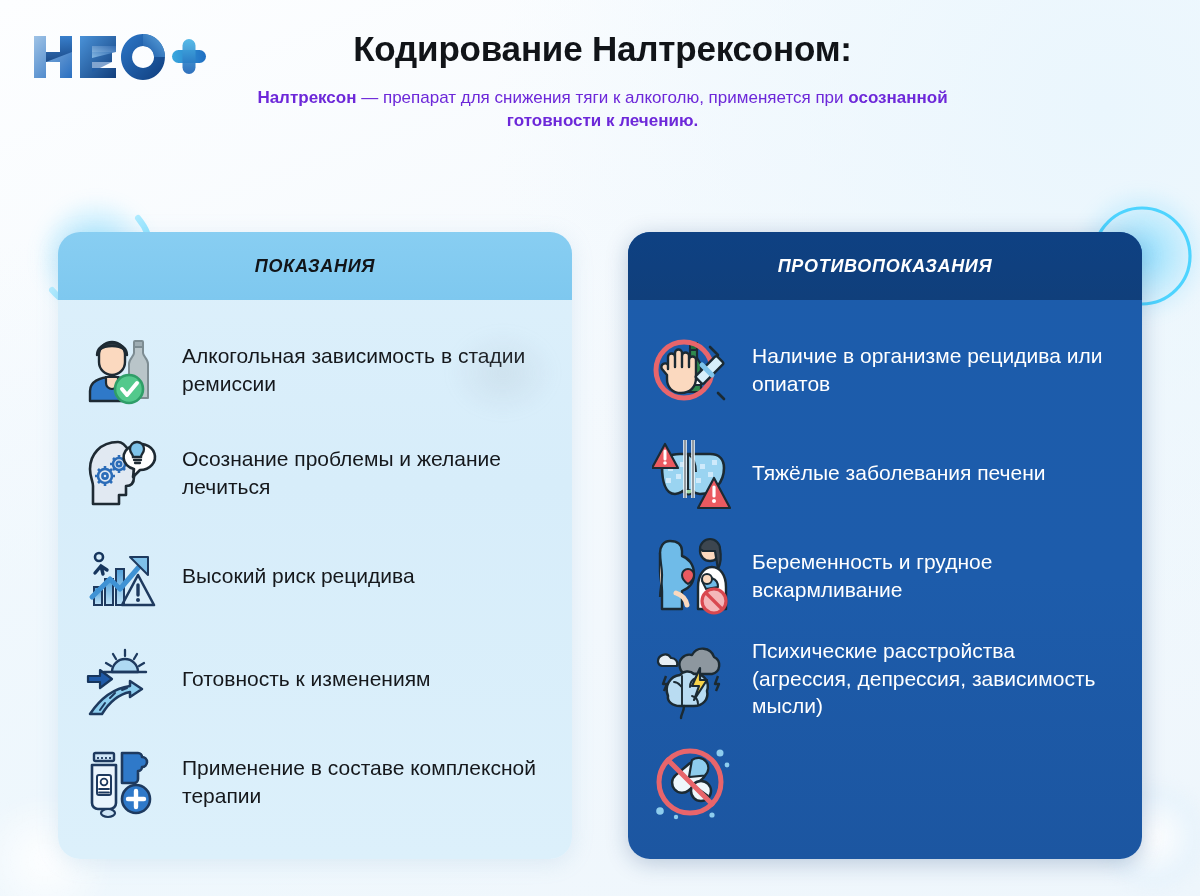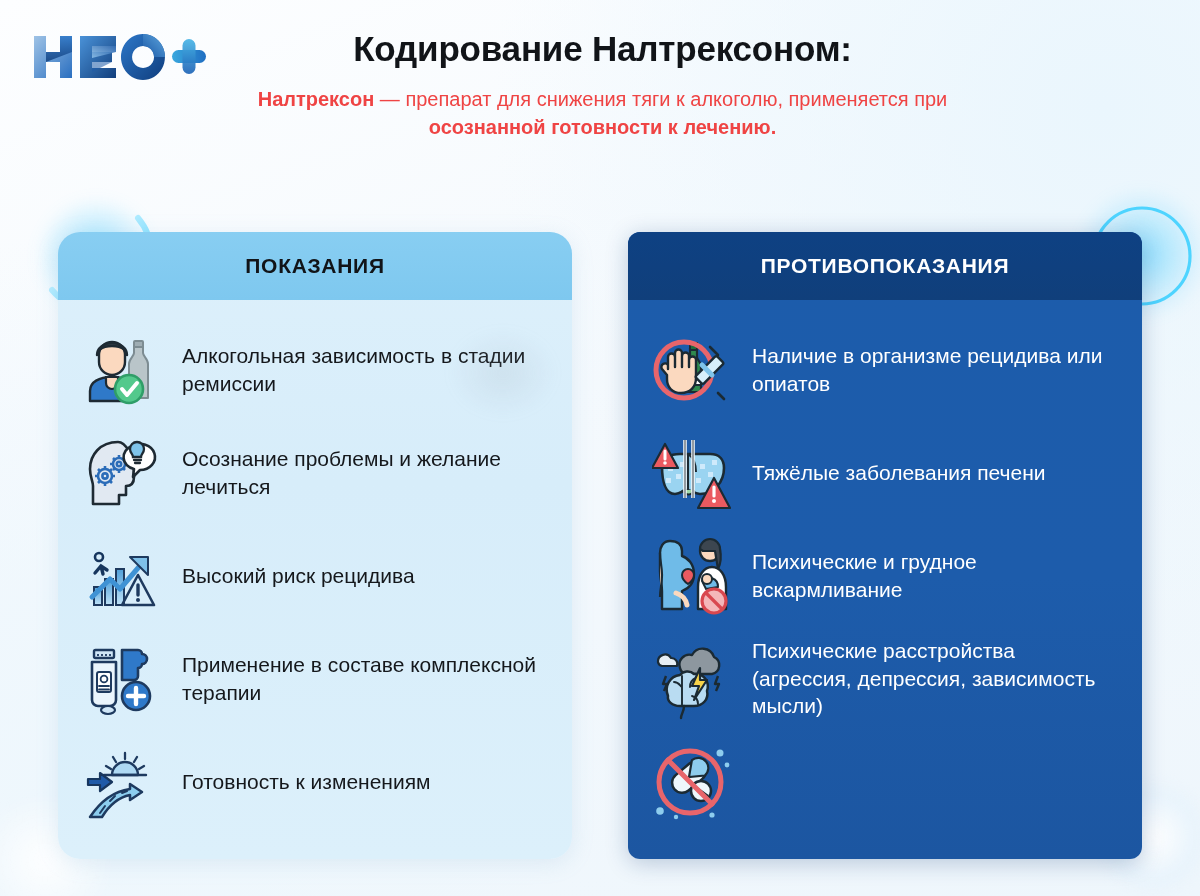--- a/index.html
+++ b/index.html
@@ -20,21 +20,21 @@
   .logo{position:absolute;left:30px;top:26px;width:180px;height:62px;}
   .logo svg{display:block;width:100%;height:100%;}
 
   .head{position:absolute;left:215px;top:28px;width:775px;text-align:center;}
   .title{
     font-size:35px;line-height:1.2;font-weight:700;color:#111418;
     letter-spacing:-0.2px;
   }
   .title .l2{display:block;}
   .subtitle{
-    margin-top:16px;font-size:20px;line-height:1.38;color:#ef4444;
+    margin-top:16px;font-size:17px;line-height:1.38;color:#6d28d9;
     padding:0 38px;
   }
   .subtitle b{font-weight:700;}
 
   
   .deco{position:absolute;pointer-events:none;}
 
   .deco-arc{left:42px;top:202px;width:132px;height:120px;}
   .deco-circle{left:1082px;top:196px;width:120px;height:120px;}
   .deco-blur-tl{
@@ -62,32 +62,31 @@
   .cards{position:absolute;left:58px;top:232px;width:1084px;display:flex;gap:56px;}
   .card{width:514px;border-radius:22px;overflow:hidden;position:relative;}
 
   .card-pro{
     background:linear-gradient(180deg,#ddf0fb 0%,#d7edfa 40%,#dcf0fb 100%);
     box-shadow:0 4px 22px rgba(120,170,205,.18);
   }
   .card-contra{
     background:linear-gradient(180deg,#1c5cab 0%,#1d5cab 55%,#1c56a1 100%);
     box-shadow:0 4px 22px rgba(20,60,115,.25);
-    border-radius:12px;
   }
 
   .card-head{height:68px;display:flex;align-items:center;justify-content:center;}
   .card-pro .card-head{
     background:linear-gradient(180deg,#88cef2 0%,#7ec8ef 100%);
   }
   .card-contra .card-head{
     background:linear-gradient(180deg,#0e4183 0%,#103f7b 100%);
   }
   .card-head-title{
-    font-size:21px;font-weight:700;letter-spacing:.7px;
+    font-size:18px;font-weight:700;letter-spacing:.7px;font-style:italic;
   }
   .card-pro .card-head-title{color:#111418;}
   .card-contra .card-head-title{color:#ffffff;}
 
   .card-body{padding:18px 26px 26px 24px;}
   .item{display:flex;align-items:center;gap:18px;min-height:100px;}
   .card-pro .item{min-height:103px;}
   .card-contra .item{min-height:103px;}
   .ico{width:82px;min-width:82px;height:82px;display:flex;align-items:center;justify-content:center;}
   .ico svg{display:block;width:82px;height:82px;}
@@ -268,54 +267,54 @@
               <circle cx="56" cy="65" r="2" fill="#1e3a5f"></circle>
             </svg>
           </span>
           <span class="item-text">Высокий риск рецидива</span>
         </div>
 
         <div class="item">
           <span class="ico">
             <svg viewBox="0 0 82 82" xmlns="http://www.w3.org/2000/svg">
 
+              <path d="M30 34 a13 13 0 0 1 26 0 Z" fill="#aed9f3" stroke="#1e3a5f" stroke-width="2.4" stroke-linejoin="round"></path>
+              <g stroke="#1e3a5f" stroke-width="2.3" stroke-linecap="round">
+                <path d="M43 12 v6 M31 16 l3 5 M55 16 l-3 5 M24 25 l5 3 M62 25 l-5 3"></path>
+              </g>
+              <path d="M22 34 h42" stroke="#1e3a5f" stroke-width="2.4" stroke-linecap="round"></path>
+
+              <path d="M6 38 h12 v-6 l12 9 l-12 9 v-6 H6 Z" fill="#1f5aa8" stroke="#17365e" stroke-width="2.2" stroke-linejoin="round"></path>
+
+              <path d="M8 76 C20 58 34 50 48 48 l0 -5 l12 8 l-12 8 l0 -5 c-10 2 -20 9 -28 22 Z" fill="#8ccdee" stroke="#1e3a5f" stroke-width="2.5" stroke-linejoin="round"></path>
+              <path d="M18 72 l5 -7 M28 60 l5 -5 M40 52 l5 -2" stroke="#1e3a5f" stroke-width="2" stroke-linecap="round"></path>
+            </svg>
+          </span>
+          <span class="item-text">Готовность к изменениям</span>
+        </div>
+
+        <div class="item">
+          <span class="ico">
+            <svg viewBox="0 0 82 82" xmlns="http://www.w3.org/2000/svg">
+
               <rect x="12" y="12" width="20" height="8" rx="1.5" fill="#cfe6f7" stroke="#1e3a5f" stroke-width="2.4"></rect>
               <path d="M16 16 v2 M20 16 v2 M24 16 v2 M28 16 v2" stroke="#1e3a5f" stroke-width="1.8"></path>
               <path d="M10 24 h24 v38 a6 6 0 0 1 -6 6 H16 a6 6 0 0 1 -6 -6 Z" fill="#eaf5fd" stroke="#1e3a5f" stroke-width="2.6" stroke-linejoin="round"></path>
               <rect x="15" y="34" width="14" height="20" rx="2" fill="#ffffff" stroke="#1e3a5f" stroke-width="2"></rect>
               <circle cx="22" cy="41" r="3.4" fill="none" stroke="#1e3a5f" stroke-width="1.8"></circle>
               <path d="M17 48 h10 M17 51.5 h10" stroke="#1e3a5f" stroke-width="1.8" stroke-linecap="round"></path>
               <ellipse cx="26" cy="72" rx="7" ry="4" fill="#cfe6f7" stroke="#1e3a5f" stroke-width="2.2"></ellipse>
 
               <path d="M40 12 h16 a4 4 0 0 1 4 4 a5 5 0 0 1 0 10 a4 4 0 0 1 -4 4 v8 a4 4 0 0 1 -4 4 h-12 V12 Z" fill="#2f79c9" stroke="#1e3a5f" stroke-width="2.6" stroke-linejoin="round"></path>
 
               <circle cx="54" cy="58" r="14" fill="#2f79c9" stroke="#1e3a5f" stroke-width="2.6"></circle>
               <path d="M54 50 v16 M46 58 h16" stroke="#ffffff" stroke-width="4.4" stroke-linecap="round"></path>
             </svg>
           </span>
           <span class="item-text">Применение в составе комплексной терапии</span>
-        </div>
-
-        <div class="item">
-          <span class="ico">
-            <svg viewBox="0 0 82 82" xmlns="http://www.w3.org/2000/svg">
-
-              <path d="M30 34 a13 13 0 0 1 26 0 Z" fill="#aed9f3" stroke="#1e3a5f" stroke-width="2.4" stroke-linejoin="round"></path>
-              <g stroke="#1e3a5f" stroke-width="2.3" stroke-linecap="round">
-                <path d="M43 12 v6 M31 16 l3 5 M55 16 l-3 5 M24 25 l5 3 M62 25 l-5 3"></path>
-              </g>
-              <path d="M22 34 h42" stroke="#1e3a5f" stroke-width="2.4" stroke-linecap="round"></path>
-
-              <path d="M6 38 h12 v-6 l12 9 l-12 9 v-6 H6 Z" fill="#1f5aa8" stroke="#17365e" stroke-width="2.2" stroke-linejoin="round"></path>
-
-              <path d="M8 76 C20 58 34 50 48 48 l0 -5 l12 8 l-12 8 l0 -5 c-10 2 -20 9 -28 22 Z" fill="#8ccdee" stroke="#1e3a5f" stroke-width="2.5" stroke-linejoin="round"></path>
-              <path d="M18 72 l5 -7 M28 60 l5 -5 M40 52 l5 -2" stroke="#1e3a5f" stroke-width="2" stroke-linecap="round"></path>
-            </svg>
-          </span>
-          <span class="item-text">Готовность к изменениям</span>
         </div>
 
       </div>
     </section>
 
     <section class="card card-contra">
       <div class="card-head">
         <span class="card-head-title">ПРОТИВОПОКАЗАНИЯ</span>
       </div>
       <div class="card-body">
@@ -386,21 +385,21 @@
               <circle cx="58" cy="16" r="10" fill="#fbd9bf" stroke="#1b2a33" stroke-width="2.3"></circle>
               <path d="M48 14 a10 10 0 0 1 20 0 c2 10 0 16 -2 20 l-3 -18 h-12 Z" fill="#3c4650" stroke="#1b2a33" stroke-width="2.2" stroke-linejoin="round"></path>
               <path d="M46 74 v-22 c0 -12 6 -20 14 -20 s14 8 14 20 v22 Z" fill="#ffffff" stroke="#1b2a33" stroke-width="2.4" stroke-linejoin="round"></path>
               <path d="M50 46 a9 9 0 0 1 16 6 l-12 2 Z" fill="#6fbbe8" stroke="#1b2a33" stroke-width="2"></path>
               <circle cx="55" cy="44" r="5" fill="#fbd9bf" stroke="#1b2a33" stroke-width="2"></circle>
 
               <circle cx="62" cy="66" r="12" fill="#f4b7b9" stroke="#d9484f" stroke-width="3.2"></circle>
               <path d="M54 58 l16 16" stroke="#d9484f" stroke-width="3.2" stroke-linecap="round"></path>
             </svg>
           </span>
-          <span class="item-text">Психические и грудное вскармливание</span>
+          <span class="item-text">Беременность и грудное вскармливание</span>
         </div>
 
         <div class="item">
           <span class="ico">
             <svg viewBox="0 0 82 82" xmlns="http://www.w3.org/2000/svg">
 
               <path d="M6 24 a7 7 0 0 1 13 -4 a6 6 0 0 1 6 8 H10 a5 5 0 0 1 -4 -4 Z" fill="#e6eef4" stroke="#1b2a33" stroke-width="2.2" stroke-linejoin="round"></path>
 
               <path d="M28 30 a10 10 0 0 1 12 -13 a12 12 0 0 1 22 2 a9 9 0 0 1 -2 17 H34 a8 8 0 0 1 -6 -6 Z" fill="#8d979f" stroke="#1b2a33" stroke-width="2.4" stroke-linejoin="round"></path>
 

